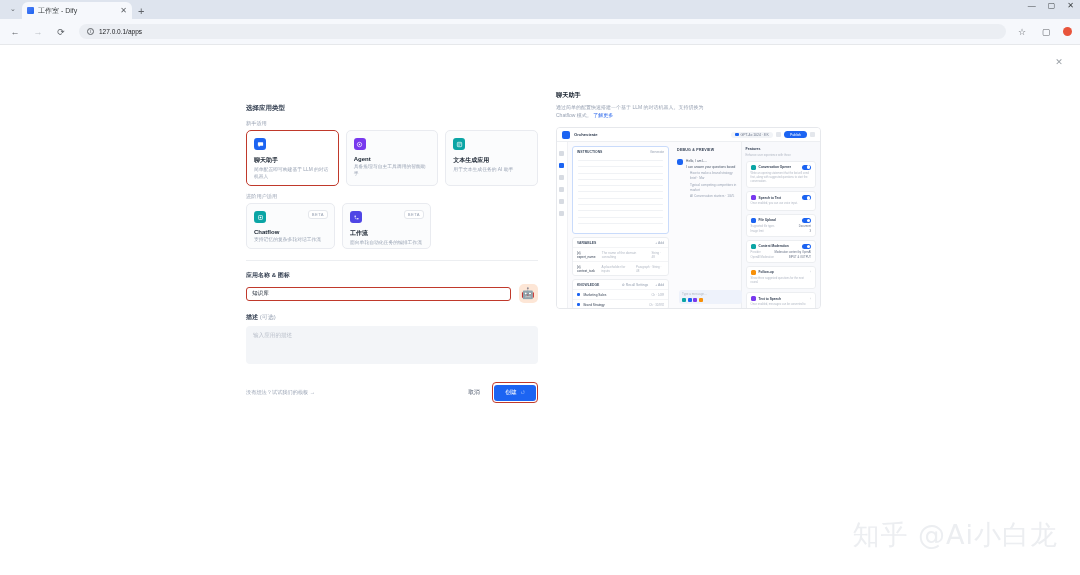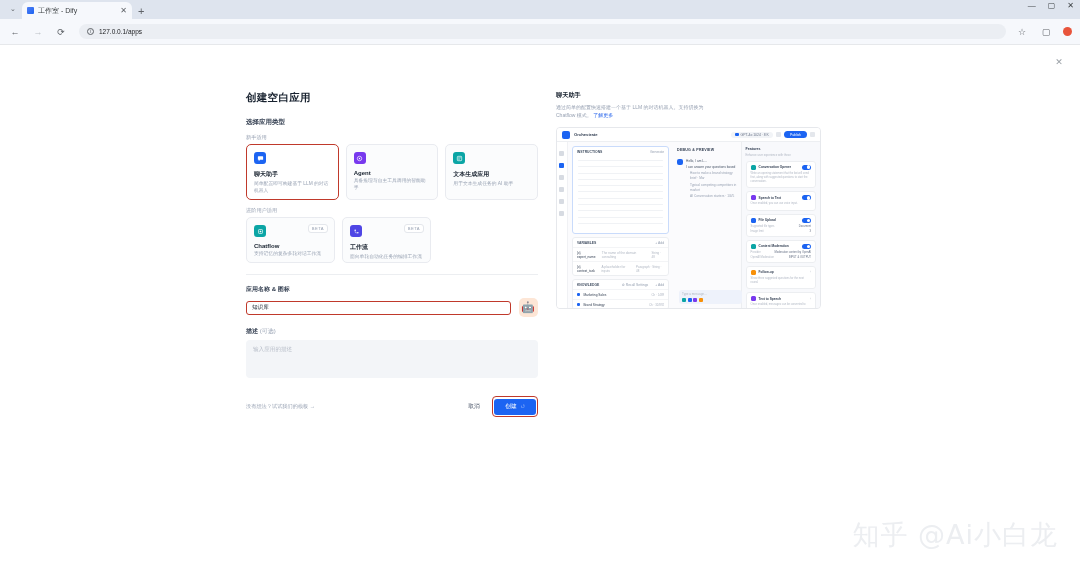--- a/index.html
+++ b/index.html
@@ -293,21 +293,20 @@
     </div>
   </div>
 
   <div class="page">
 
     <div class="modal-close">✕</div>
 
     <div class="modal-body">
 
       <div class="left-col">
-        <div class="modal-title">创建空白应用</div>
         <div class="section-label">选择应用类型</div>
 
         
         <div class="group-label">新手适用</div>
         <div class="card-row">
 
           <div class="app-card selected">
             <div class="card-icon" style="background:#1c64f2">
               <svg width="7" height="7" viewBox="0 0 16 16" fill="none">
                   <path d="M3 3h10a1 1 0 011 1v6a1 1 0 01-1 1H7l-3 3v-3H3a1 1 0 01-1-1V4a1 1 0 011-1z" fill="#fff"></path>

